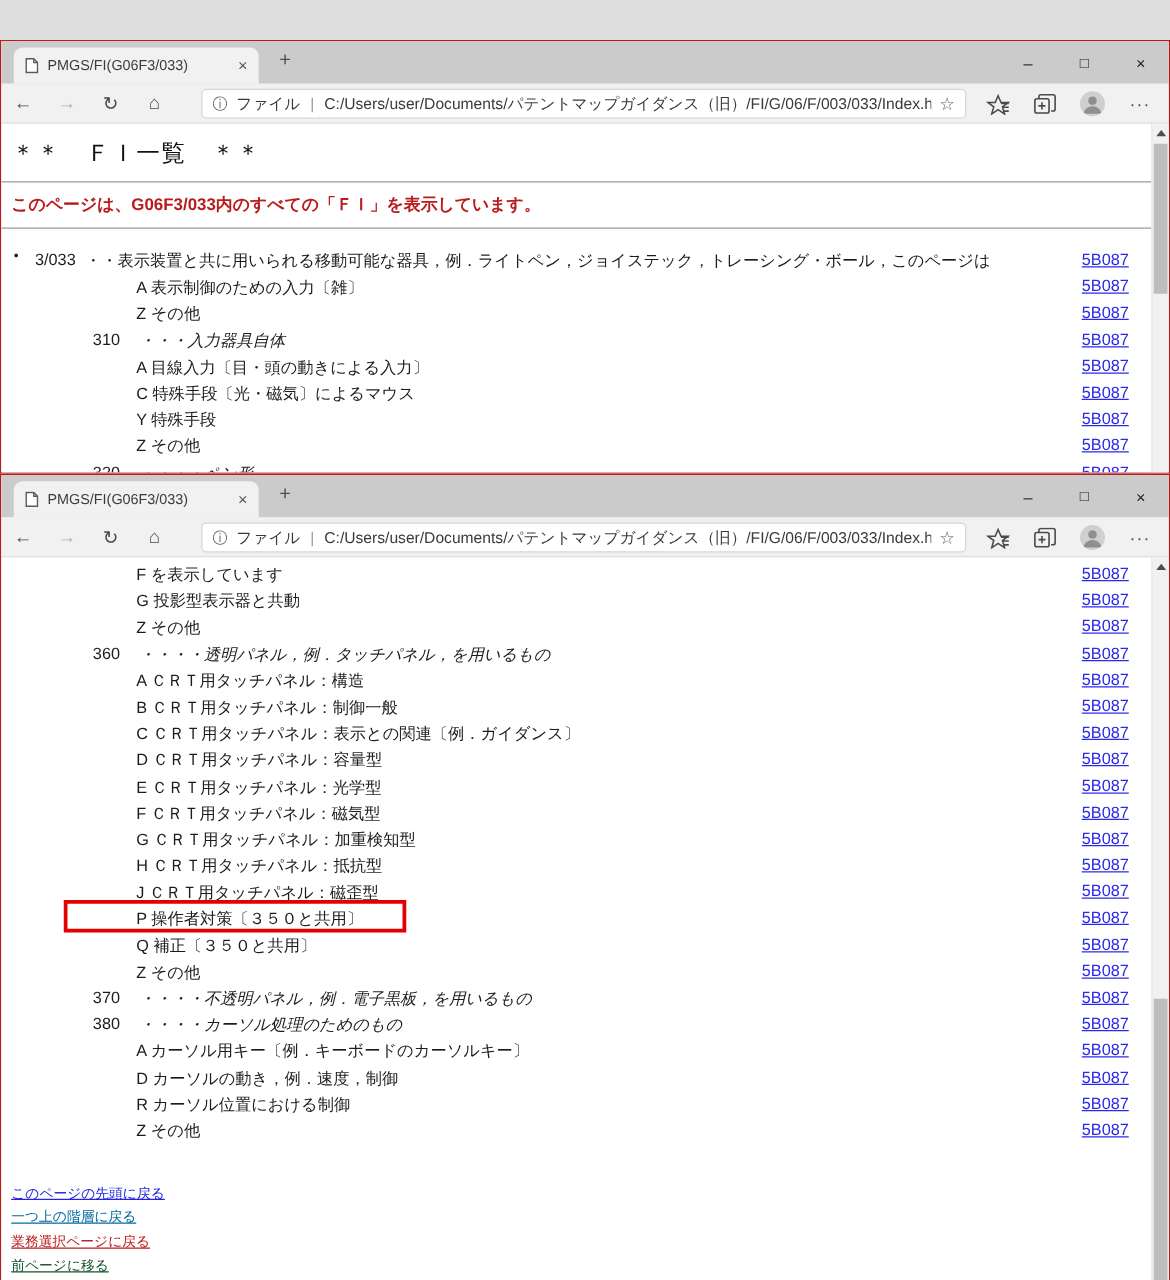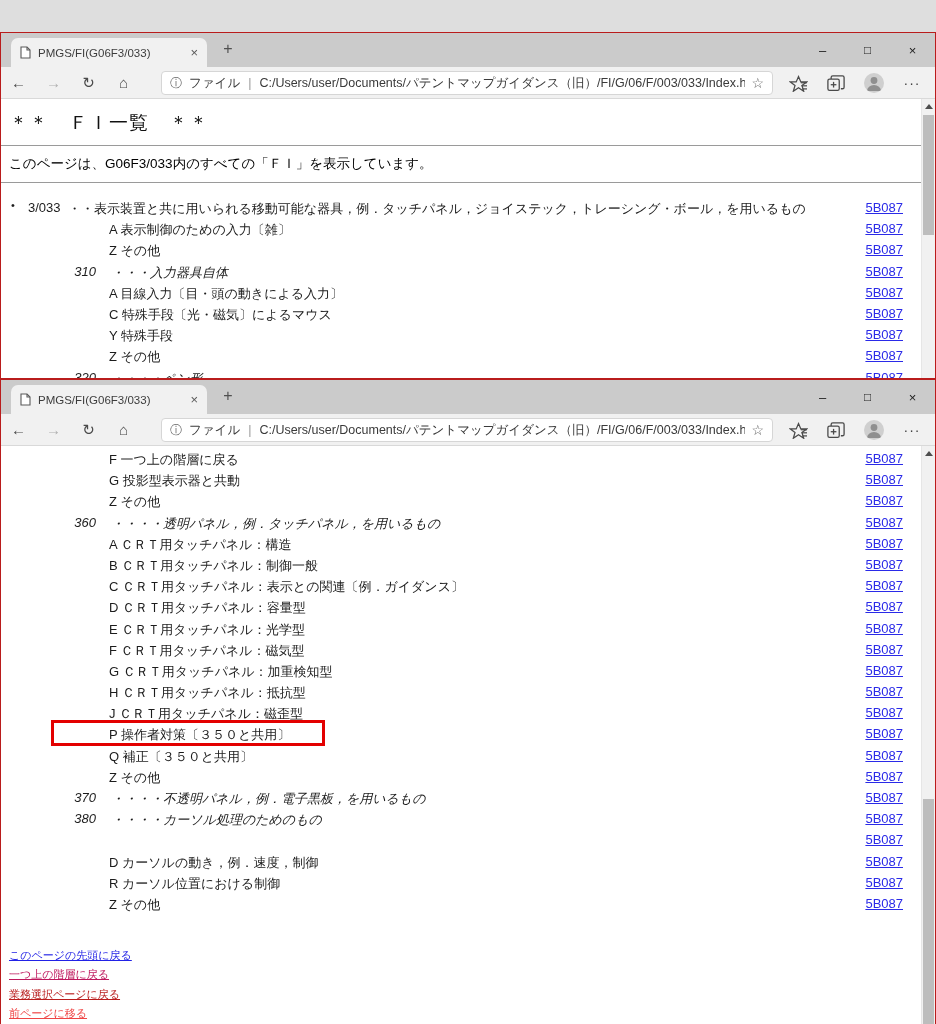--- a/index.html
+++ b/index.html
@@ -34,28 +34,28 @@
   .addr-bar .star { margin-left:6px; color:#5f5f5f; font-size:14px; }
   .toolbar { position:absolute; right:4px; top:0; height:32px; display:flex; align-items:center; }
   .tb-item { width:38px; display:flex; align-items:center; justify-content:center; }
   .dots { font-size:14px; color:#444; letter-spacing:1px; }
   .avatar { width:20px; height:20px; border-radius:50%; background:#cfcfcf; display:flex; align-items:center; justify-content:center; overflow:hidden; }
 
   
   .content { position:relative; height:calc(100% - 66px); background:#fff; overflow:hidden; }
   .page-heading { font-size:19px; font-weight:500; color:#111; margin:11px 8px 9px 8px; letter-spacing:1px; }
   .rule { border:0; border-top:1px solid #9a9a9a; }
-  .intro { font-size:13.5px; color:#000000; margin:9px 8px 9px 8px; }
+  .intro { font-size:13.5px; color:#b91c1c; margin:9px 8px 9px 8px;font-weight:bold; }
   .rows { position:relative; }
   #rows-top { margin-top:14px; }
   #rows-bottom { margin-top:2px; }
   .row { position:relative; height:21.2px; font-size:13px; color:#1c1c1c; white-space:nowrap; }
   .row .bullet { position:absolute; left:10px; top:2px; font-size:11px; }
   .row.main .code { position:absolute; left:27px; top:3px; }
-  .row.num  .code { position:absolute; left:0; width:95px; text-align:right; top:3px;font-style:italic; }
+  .row.num  .code { position:absolute; left:0; width:95px; text-align:right; top:3px; }
   .row.main .text { position:absolute; left:67px; top:3px; }
   .row.num  .text { position:absolute; left:110px; top:3px;font-style:italic; }
   .row.sub  .text { position:absolute; left:108px; top:3px; }
   .row .fi-link { position:absolute; right:32px; top:3px; color:#2a2ae8; text-decoration:underline; cursor:pointer; }
   .hl-box { position:absolute; left:50px; top:-3px; width:274px; height:26px; border:3px solid #e30000; pointer-events:none; }
 
   .footer-links { margin:32px 0 0 8px; }
   .footer-links a { display:block; width:max-content; font-size:11px; line-height:19.3px; text-decoration:underline; cursor:pointer; }
 
   
@@ -132,21 +132,21 @@
   </div>
   <div class="content">
     <div class="page-heading">＊＊　ＦＩ一覧　＊＊</div>
     <hr class="rule">
     <div class="intro">このページは、G06F3/033内のすべての「ＦＩ」を表示しています。</div>
     <hr class="rule">
     <div class="rows" id="rows-top">
         <div class="row main">
           <span class="bullet">•</span>
           <span class="code">3/033</span>
-          <span class="text">・・表示装置と共に用いられる移動可能な器具，例．タッチパネル，ジョイステック，トレーシング・ボール，を用いるもの</span>
+          <span class="text">・・表示装置と共に用いられる移動可能な器具，例．ライトペン，ジョイステック，トレーシング・ボール，このページは</span>
           <a class="fi-link">5B087</a>
         </div>
         <div class="row sub">
           <span class="text">A 表示制御のための入力〔雑〕</span>
           <a class="fi-link">5B087</a>
         </div>
         <div class="row sub">
           <span class="text">Z その他</span>
           <a class="fi-link">5B087</a>
         </div>
@@ -239,21 +239,21 @@
               <path d="M3 18 a7 6 0 0 1 14 0 z" fill="#8f8f8f"></path>
             </svg>
           </span>
       </span>
       <span class="tb-item dots">···</span>
     </div>
   </div>
   <div class="content">
     <div class="rows" id="rows-bottom">
         <div class="row sub">
-          <span class="text">F 一つ上の階層に戻る</span>
+          <span class="text">F を表示しています</span>
           <a class="fi-link">5B087</a>
         </div>
         <div class="row sub">
           <span class="text">G 投影型表示器と共動</span>
           <a class="fi-link">5B087</a>
         </div>
         <div class="row sub">
           <span class="text">Z その他</span>
           <a class="fi-link">5B087</a>
         </div>
@@ -315,40 +315,41 @@
           <span class="code">370</span>
           <span class="text">・・・・不透明パネル，例．電子黒板，を用いるもの</span>
           <a class="fi-link">5B087</a>
         </div>
         <div class="row num">
           <span class="code">380</span>
           <span class="text">・・・・カーソル処理のためのもの</span>
           <a class="fi-link">5B087</a>
         </div>
         <div class="row sub">
+          <span class="text">A カーソル用キー〔例．キーボードのカーソルキー〕</span>
           <a class="fi-link">5B087</a>
         </div>
         <div class="row sub">
           <span class="text">D カーソルの動き，例．速度，制御</span>
           <a class="fi-link">5B087</a>
         </div>
         <div class="row sub">
           <span class="text">R カーソル位置における制御</span>
           <a class="fi-link">5B087</a>
         </div>
         <div class="row sub">
           <span class="text">Z その他</span>
           <a class="fi-link">5B087</a>
         </div>
       </div>
     <div class="footer-links">
         <a style="color: rgb(34, 34, 230);">このページの先頭に戻る</a>
-        <a style="color: #be185d;">一つ上の階層に戻る</a>
+        <a style="color: #0369a1;">一つ上の階層に戻る</a>
         <a style="color: #b91c1c;">業務選択ページに戻る</a>
-        <a style="color: #ef4444;">前ページに移る</a>
+        <a style="color: #14532d;">前ページに移る</a>
         <a style="color: #0f766e;">次ページに移る</a>
       </div>
     <div class="scrollbar">
       <div class="sb-arrow sb-up"></div>
       <div class="sb-thumb" id="thumb-bottom"></div>
       <div class="sb-arrow sb-down"></div>
     </div>
   </div>
 </div>
 

